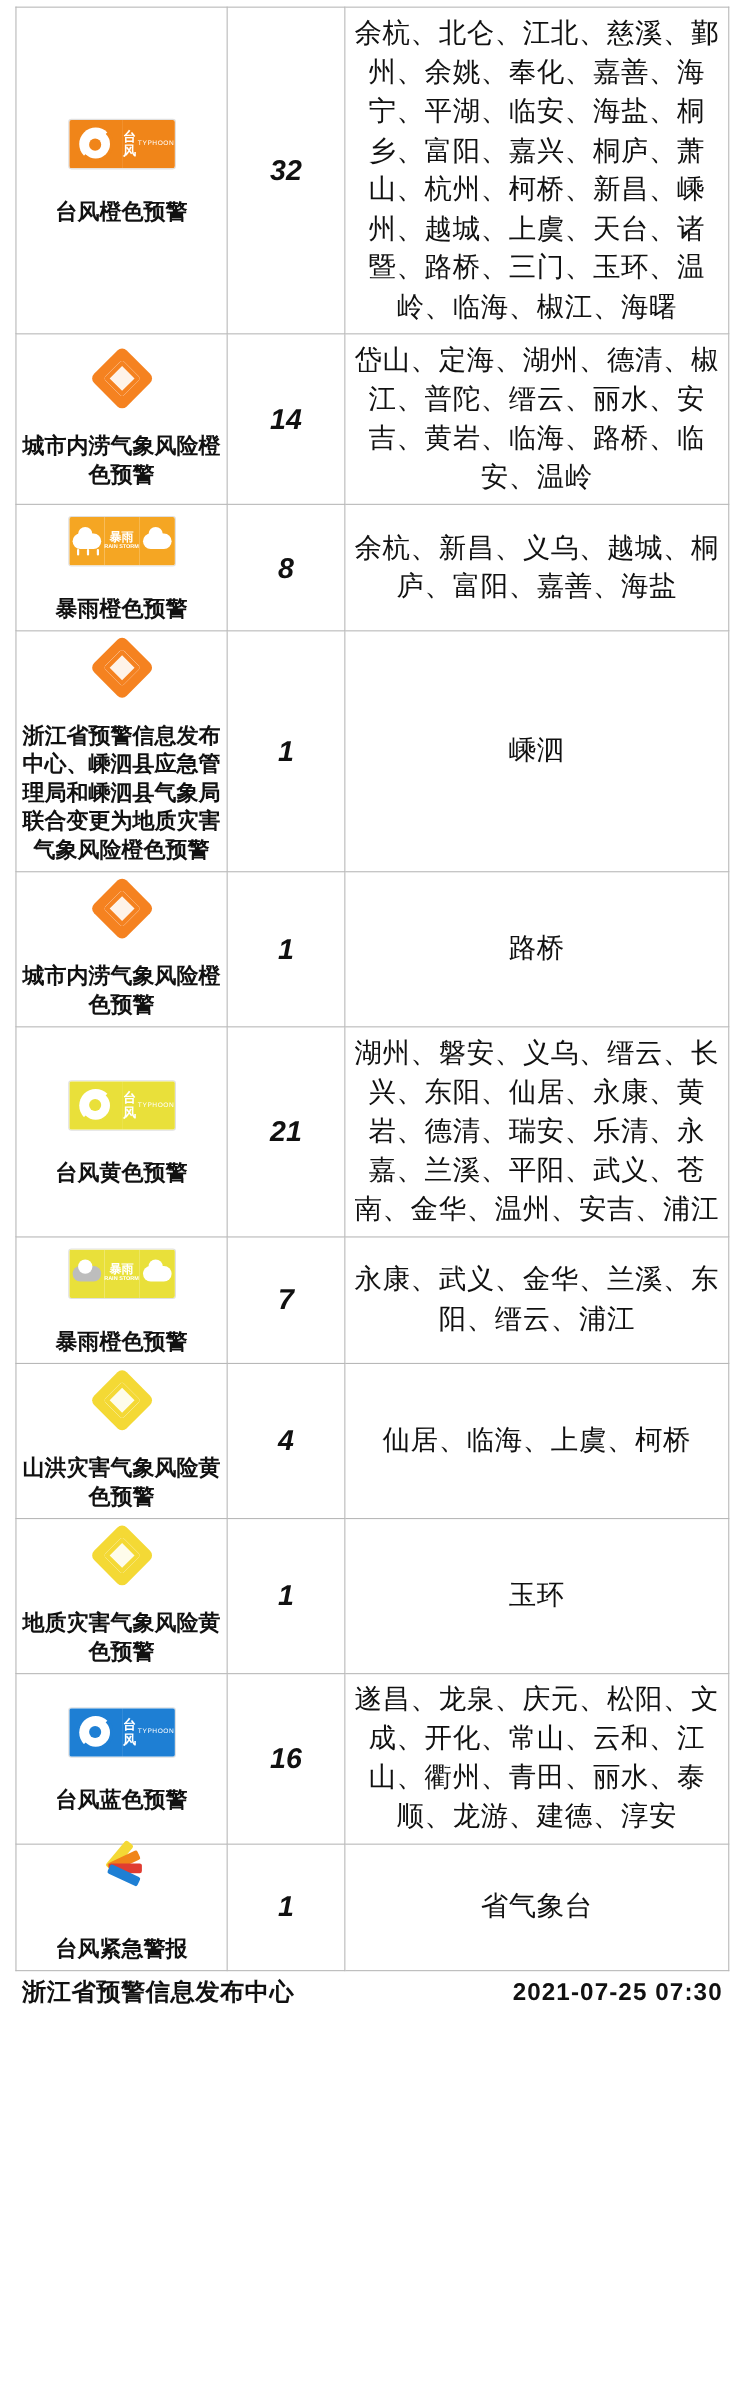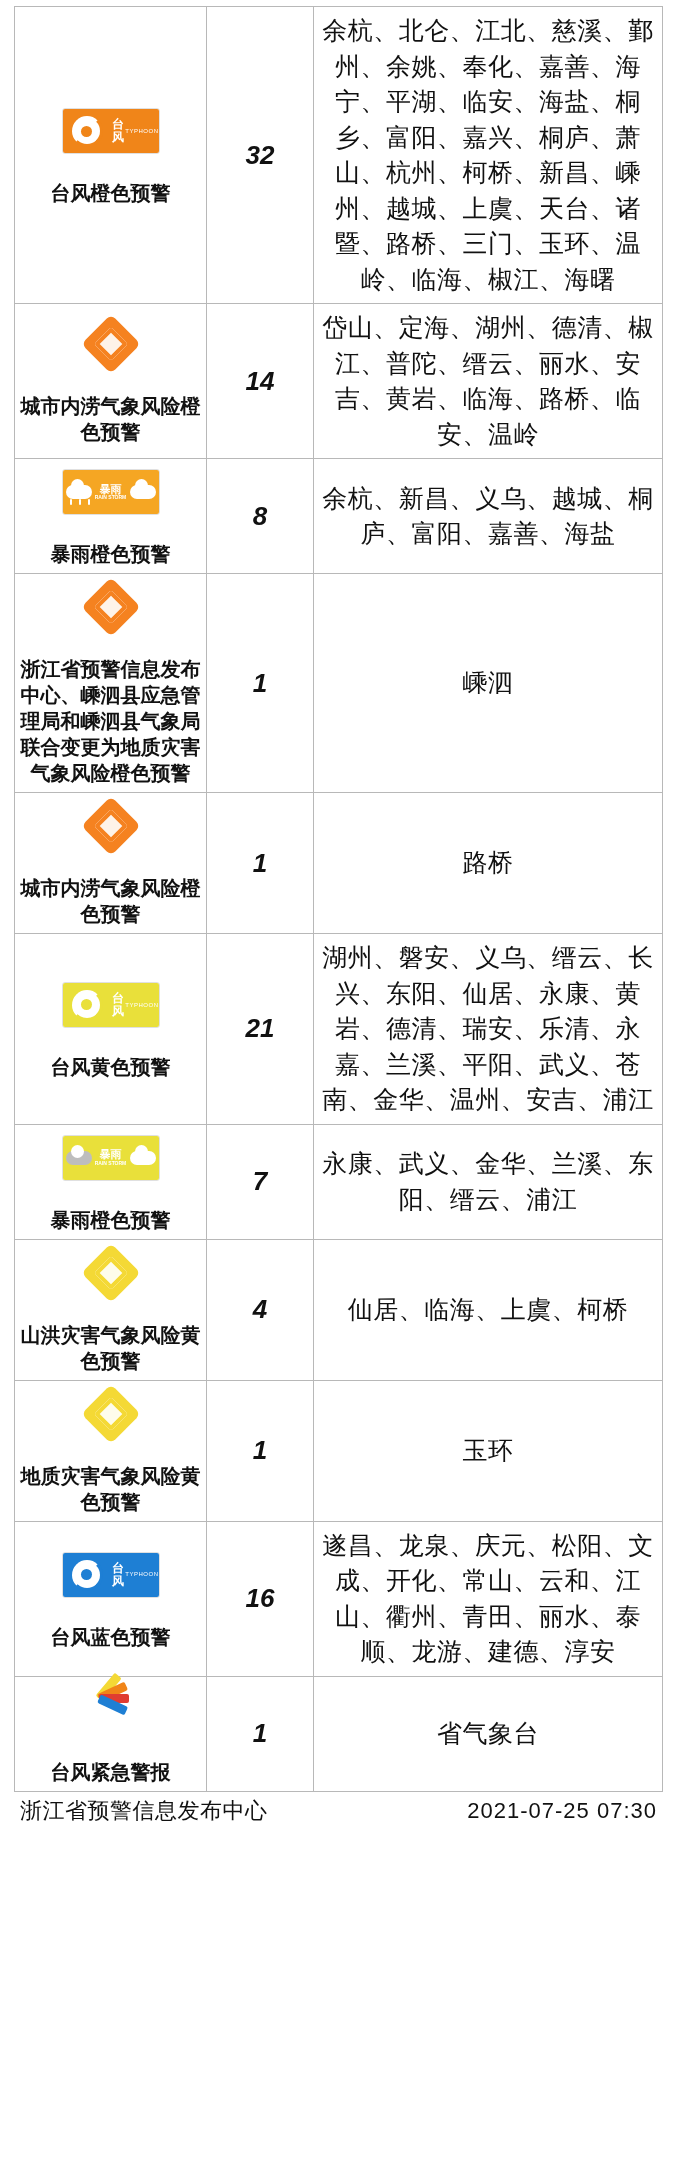--- a/index.html
+++ b/index.html
@@ -202,21 +202,21 @@
     transform-origin: 0% 50%;
   }
   .footer {
     width: 649px;
     box-sizing: border-box;
     display: flex;
     align-items: center;
     justify-content: space-between;
     padding: 4px 6px 14px 6px;
     font-size: 22px;
-    font-weight: 400;
+    font-weight: 700;
     color: #111;
     letter-spacing: 0.5px;
   }
   .footer .datetime {
     font-family: "Liberation Sans", "DejaVu Sans", sans-serif;
     letter-spacing: 1px;
   }
 </style>
 </head>
 <body>

